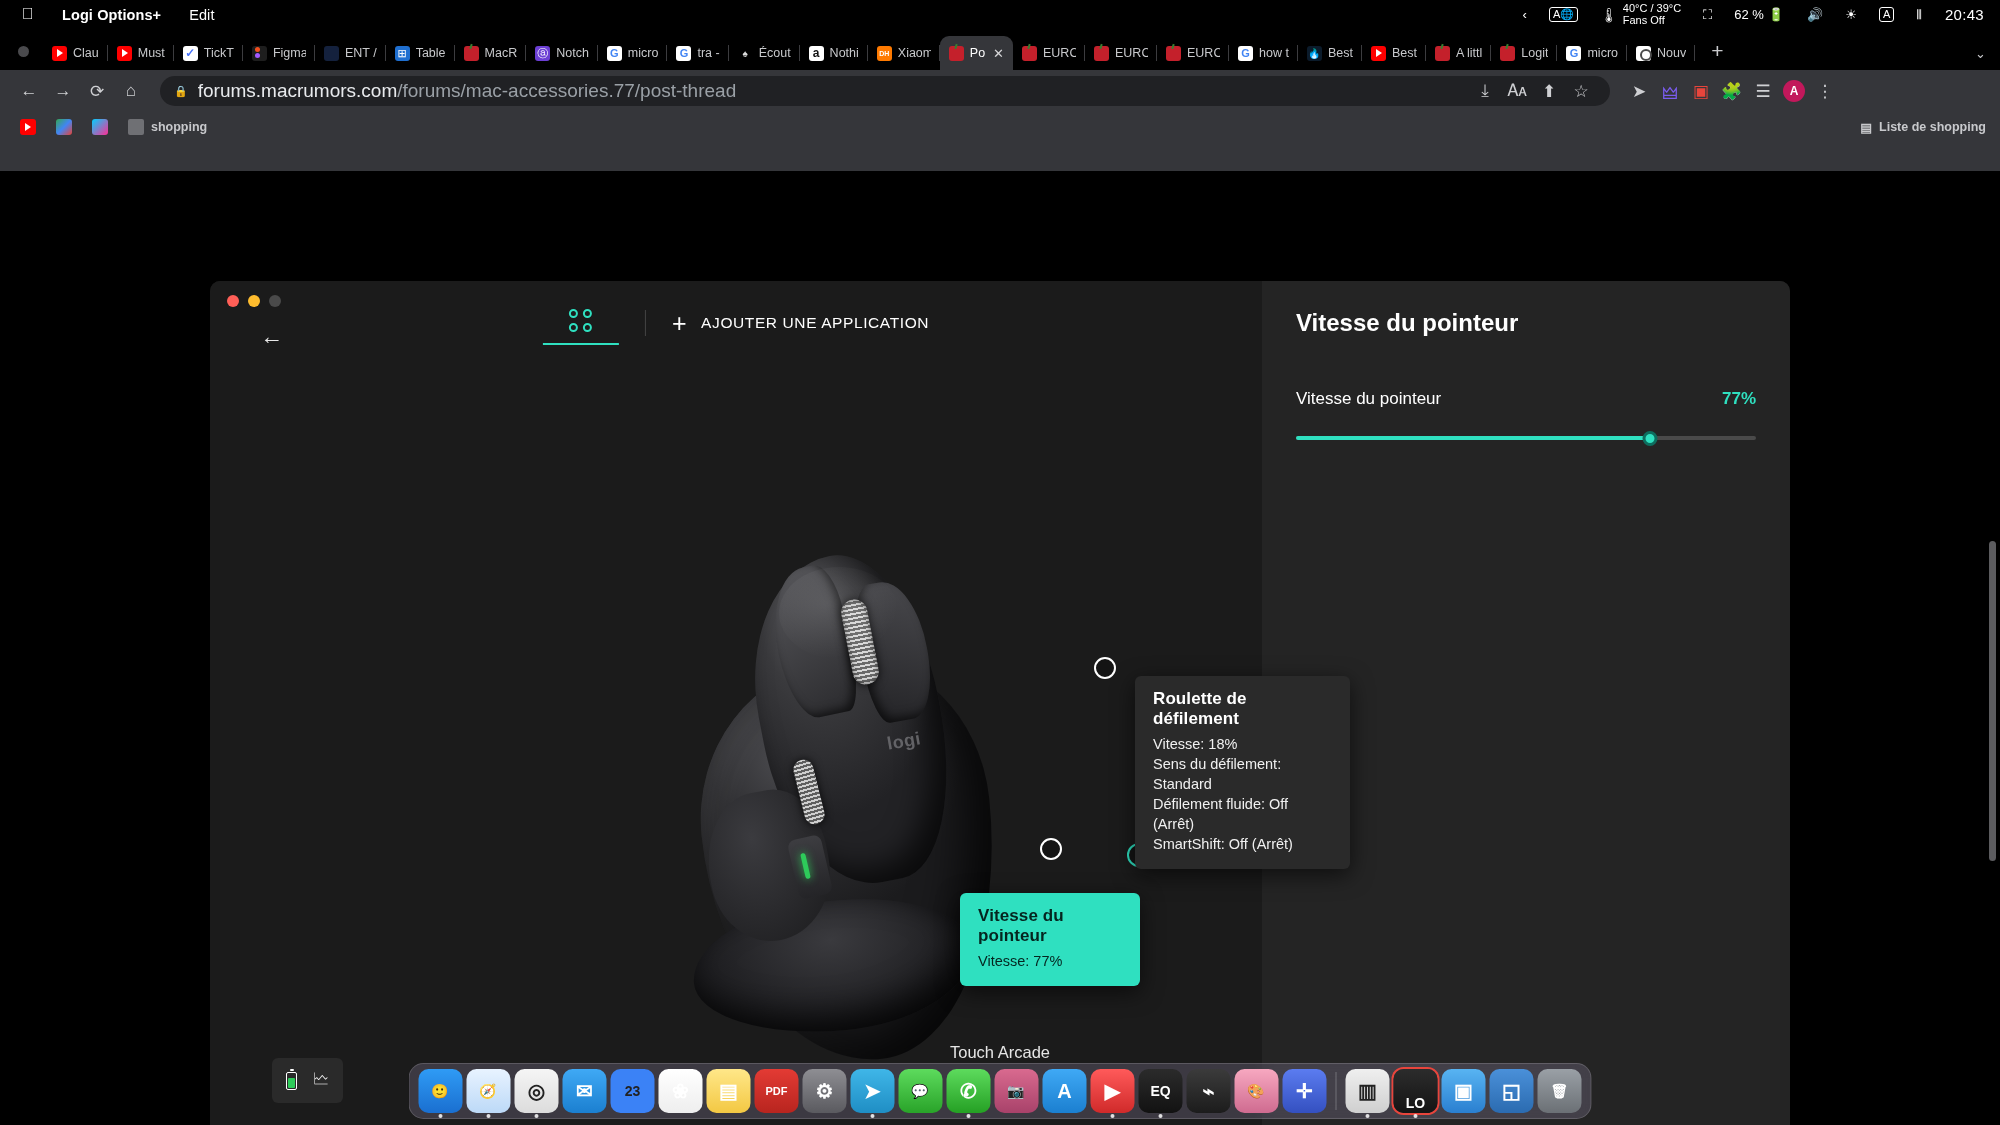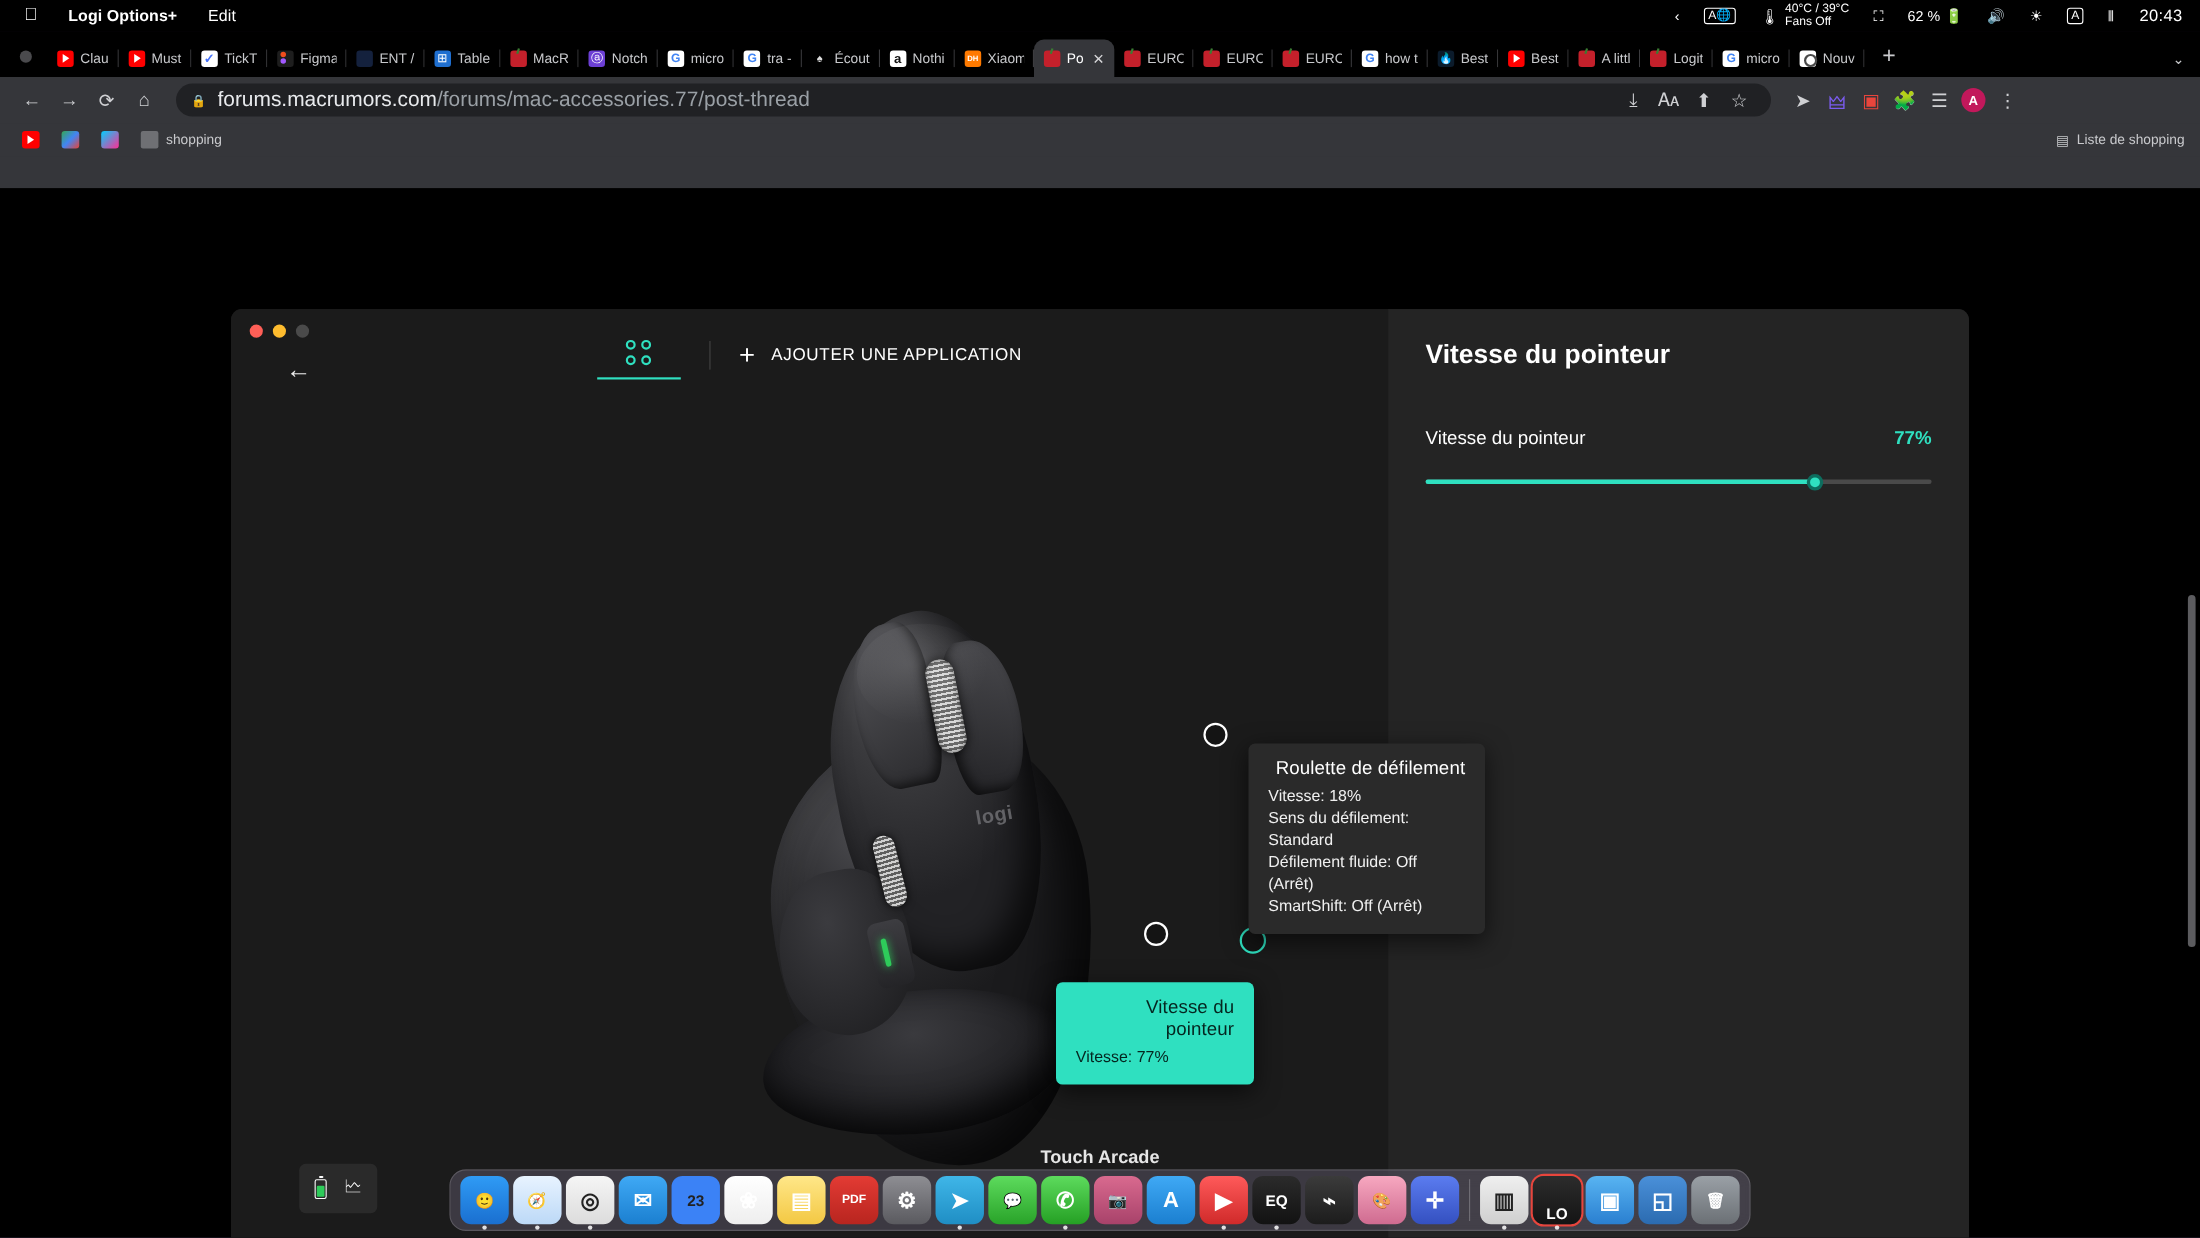--- a/index.html
+++ b/index.html
@@ -100,21 +100,21 @@
   }
   .lock{ color:#c0c1c4; font-size:11px;}
   .url{ font-size:19px; color:#9aa0a6; white-space:nowrap; overflow:hidden;}
   .url b{ color:#e8eaed; font-weight:400;}
   .omni-right{ display:flex; align-items:center; gap:2px; margin-left:auto;}
   .tb-right{ display:flex; align-items:center; gap:1px; }
   .avatar{ width:22px;height:22px;border-radius:50%;background:#c2185b;color:#fff;font-size:12px;
     display:flex;align-items:center;justify-content:center;font-weight:600;}
   
   #bookmarks{ height:30px; background:#35363a; display:flex; align-items:center; padding:0 12px; gap:4px;
-     font-size:12.5px; color:#c8c9cc; position:relative;}
+     font-size:12.5px; color:#c8c9cc; position:relative;font-weight:bold;}
   .bm{ display:flex; align-items:center; gap:7px; padding:3px 8px; border-radius:5px; }
   .bmico{ width:16px;height:16px; position:relative; display:block; border-radius:3px;}
   .readlist{ position:absolute; right:14px; display:flex; align-items:center; gap:7px; font-size:12.5px; color:#c8c9cc;}
   
   #page{ position:absolute; left:0; top:142px; width:2000px; height:983px; background:#000; }
   
   #logi{
     position:absolute; left:210px; top:110px; width:1580px; height:900px;
     background:#1b1b1b; border-radius:10px; overflow:hidden;
     box-shadow:0 22px 60px rgba(0,0,0,.65);
@@ -219,21 +219,21 @@
   .hot{
     position:absolute; width:22px; height:22px; border-radius:50%;
     border:2px solid #fff; background:rgba(0,0,0,.25); z-index:6;
   }
   .hot.teal{ border-color:#2fe0c0; width:24px; height:24px;}
   
   .tip{
     position:absolute; background:#2a2a2a; border-radius:6px; padding:13px 18px 15px;
     color:#fff; z-index:8; box-shadow:0 6px 22px rgba(0,0,0,.6);
   }
-  .tip h4{ font-size:17px; font-weight:400; margin-bottom:5px; letter-spacing:.1px;text-align:right;}
+  .tip h4{ font-size:17px; font-weight:700; margin-bottom:5px; letter-spacing:.1px;}
   .tip p{ font-size:14.5px; line-height:1.38; font-weight:400; color:#f0f0f0;}
   .tip.teal{ background:#2fe0c0; }
   .tip.teal h4{ color:#05251f; }
   .tip.teal p{ color:#05251f; }
   
   #statuschips{
     position:absolute; left:62px; bottom:78px; background:#2a2a2a; border-radius:6px;
     padding:9px 14px; display:flex; gap:16px; align-items:center; z-index:7;
   }
   .batt{ width:11px; height:18px; border:1.6px solid #fff; border-radius:2px; position:relative;}
@@ -247,21 +247,21 @@
   .rp-val{ font-size:17px; color:#2fe0c0; font-weight:700;}
   .rp-slider{ position:absolute; left:34px; right:34px; top:148px; height:18px;}
   .rp-track{ position:absolute; left:0; right:0; top:7px; height:4px; background:#4a4a4a; border-radius:2px;}
   .rp-fill{ position:absolute; left:0; top:7px; height:4px; background:#2fe0c0; border-radius:2px;}
   .rp-knob{ position:absolute; top:2px; width:15px; height:15px; border-radius:50%;
      background:#2fe0c0; border:3px solid #0d6d5e; transform:translateX(-50%);}
   
   #pagescroll{ position:absolute; right:4px; top:370px; width:7px; height:320px; background:#5c5c5f; border-radius:4px;}
   
   #touchArcade{ position:absolute; left:0; width:2000px; top:1043px; text-align:center;
-     color:#e6e6e6; font-size:16.5px; font-weight:700;}
+     color:#e6e6e6; font-size:16.5px; font-weight:400;}
   
   #dock{
     position:absolute; left:50%; transform:translateX(-50%); bottom:6px;
     height:56px; background:rgba(140,130,160,.30); border:1px solid rgba(255,255,255,.16);
     border-radius:15px; display:flex; align-items:center; gap:4px; padding:4px 9px;
     backdrop-filter:blur(8px);
   }
   .dicon{ width:44px;height:44px;border-radius:10px; position:relative; display:flex;
      align-items:center; justify-content:center; font-size:20px; color:#fff; flex:0 0 auto;}
   .dicon .run{ position:absolute; bottom:-5px; left:50%; transform:translateX(-50%);

